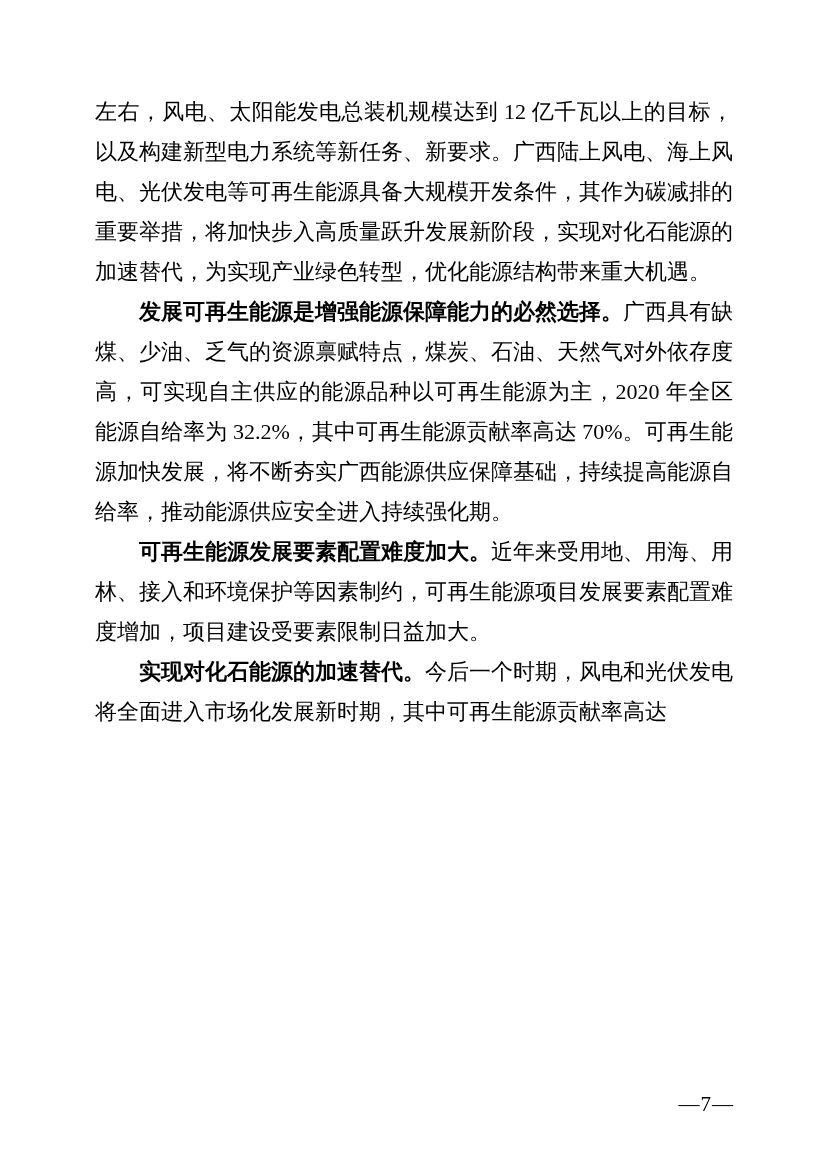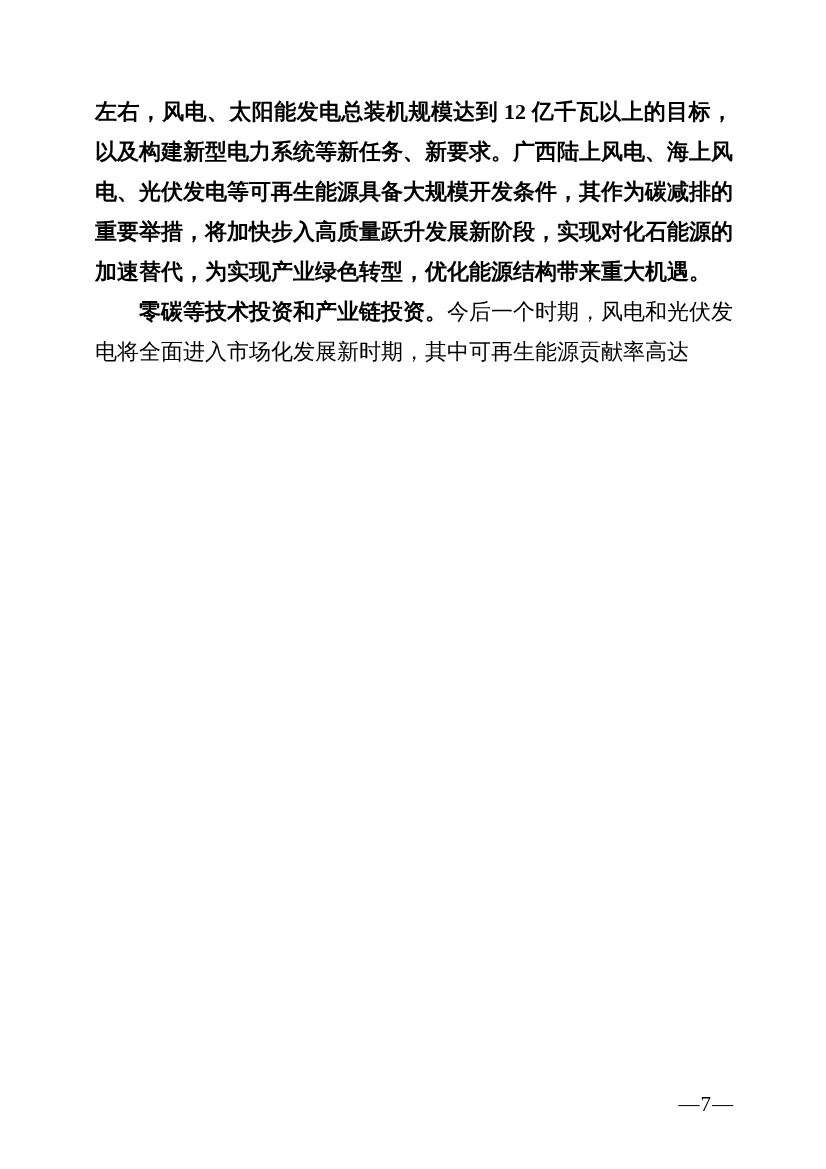--- a/index.html
+++ b/index.html
@@ -27,21 +27,20 @@
     text-justify: inter-ideograph;
   }
   .para {
     margin: 0;
     padding: 0;
     text-indent: 2em;
     word-break: break-all;
   }
   .para.no-indent {
     text-indent: 0;
-    font-weight: bold;
   }
   .para b,
   .heading b {
     font-weight: bold;
   }
   .heading {
     margin: 0;
     text-indent: 2em;
     font-weight: bold;
   }
@@ -57,24 +56,30 @@
 </head>
 <body>
 
 <div class="page">
   <div class="body-text">
 
     <p class="para no-indent">
       <span>左右，风电、太阳能发电总装机规模达到 12 亿千瓦以上的目标，以及构建新型电力系统等新任务、新要求。广西陆上风电、海上风电、光伏发电等可再生能源具备大规模开发条件，其作为碳减排的重要举措，将加快步入高质量跃升发展新阶段，实现对化石能源的加速替代，为实现产业绿色转型，优化能源结构带来重大机遇。</span>
     </p>
 
-
+    <p class="para">
+      <b>发展可再生能源是增强能源保障能力的必然选择。</b><span>广西具有缺煤、少油、乏气的资源禀赋特点，煤炭、石油、天然气对外依存度高，可实现自主供应的能源品种以可再生能源为主，2020 年全区能源自给率为 32.2%，其中可再生能源贡献率高达 70%。可再生能源加快发展，将不断夯实广西能源供应保障基础，持续提高能源自给率，推动能源供应安全进入持续强化期。</span>
+    </p>
 
 
 
     <p class="para">
-      <b>零碳等技术投资和产业链投资。</b><span>今后一个时期，风电和光伏发电将全面进入市场化发展新时期，其中可再生能源贡献率高达</span>
+      <b>可再生能源发展要素配置难度加大。</b><span>近年来受用地、用海、用林、接入和环境保护等因素制约，可再生能源项目发展要素配置难度增加，项目建设受要素限制日益加大。</span>
+    </p>
+
+    <p class="para">
+      <b>实现对化石能源的加速替代。</b><span>今后一个时期，风电和光伏发电将全面进入市场化发展新时期，其中可再生能源贡献率高达</span>
     </p>
 
   </div>
 
   <div class="page-number">—7—</div>
 </div>
 
 </body></html>

